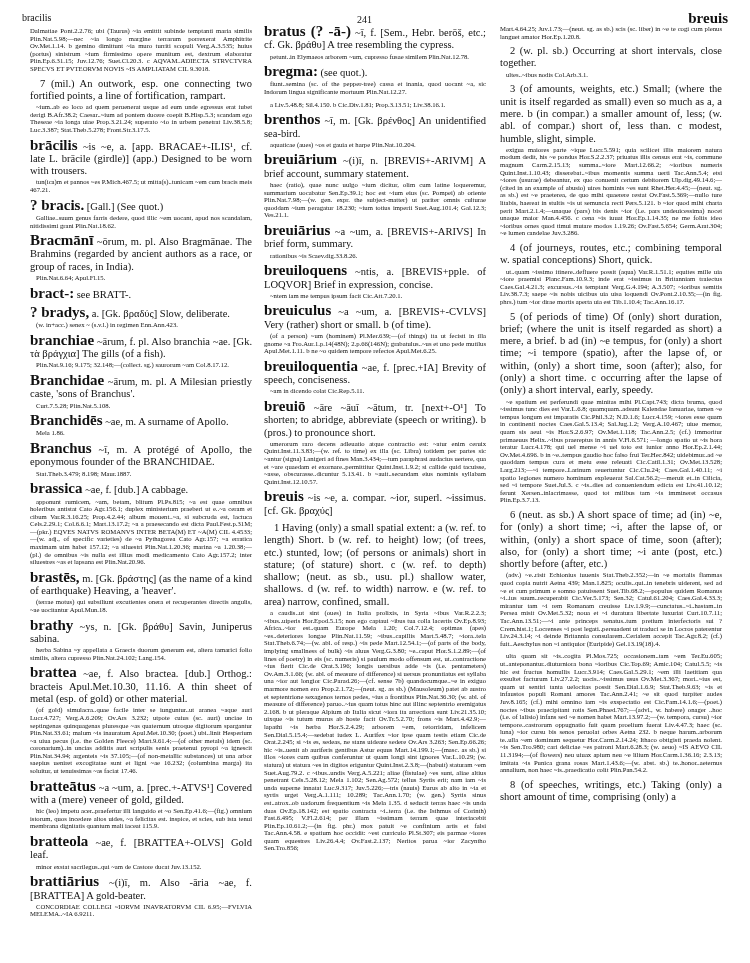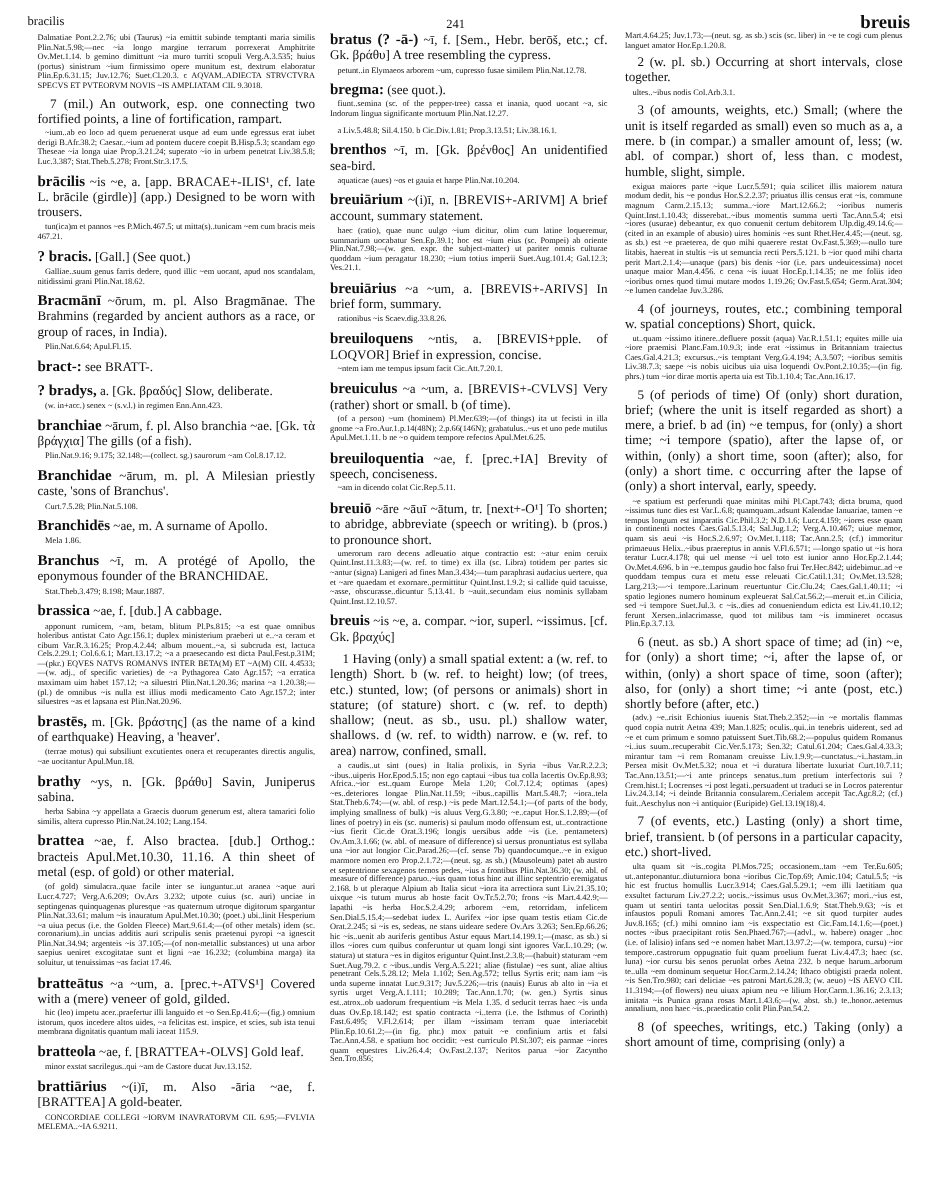--- a/index.html
+++ b/index.html
@@ -7,21 +7,21 @@
   .header { position: absolute; top: 0; left: 0; width: 750px; height: 28px; }
   .hdr-left { position: absolute; left: 22px; top: 12px; font-weight: normal; font-size: 10px; }
   .hdr-center { position: absolute; left: 357px; top: 14px; font-size: 10px; }
   .hdr-right { position: absolute; right: 22px; top: 10px; font-weight: bold; font-size: 15px; }
   .col { position: absolute; top: 28px; width: 222px; font-size: 9.2px; line-height: 11.2px; text-align: justify; }
   .col-1 { left: 30px; top: 27px; }
   .col-2 { left: 264px; top: 25px; }
   .col-3 { left: 500px; top: 25px; }
   .entry { margin: 0 0 5px 0; }
   .def { font-size: 10.5px; line-height: 12.3px; margin: 0; hyphens: auto; }
-  .hw { font-weight: bold; font-size: 12px; }
+  .hw { font-weight: bold; font-size: 15px; }
   .cite { font-size: 6.7px; line-height: 7.6px; margin: 1px 0 0 0; text-indent: 6px; }
   .cont { font-size: 6.7px; line-height: 7.6px; margin: 0 0 5px 0; }
   .sense { font-size: 10.5px; line-height: 12.3px; margin: 0; text-indent: 10px; }
 </style>
 </head>
 <body>
 
 <div class="header">
   <span class="hdr-left">bracilis</span>
   <span class="hdr-center">241</span>
@@ -147,16 +147,15 @@
     <p class="sense">2 (w. pl. sb.) Occurring at short intervals, close together.</p>
     <p class="cite" style="margin-bottom: 5px;">ultes..~ibus nodis Col.Arb.3.1.</p>
     <p class="sense">3 (of amounts, weights, etc.) Small; (where the unit is itself regarded as small) even so much as a, a mere. b (in compar.) a smaller amount of, less; (w. abl. of compar.) short of, less than. c modest, humble, slight, simple.</p>
     <p class="cite" style="margin-bottom: 5px;">exigua maiores parte ~ique Lucr.5.591; quia scilicet illis maiorem natura modum dedit, his ~e pondus Hor.S.2.2.37; priuatus illis census erat ~is, commune magnum Carm.2.15.13; summa..~iore Mart.12.66.2; ~ioribus numeris Quint.Inst.1.10.43; disserebat..~ibus momentis summa uerti Tac.Ann.5.4; etsi ~iores (usurae) debeantur, ex quo conuenit certum debitorem Ulp.dig.49.14.6;—(cited in an example of abusio) uires hominis ~es sunt Rhet.Her.4.45;—(neut. sg. as sb.) est ~e praeterea, de quo mihi quaerere restat Ov.Fast.5.369;—nullo ture litabis, haereat in stultis ~is ut semuncia recti Pers.5.121.   b ~ior quod mihi charta perit Mart.2.1.4;—unaque (pars) bis denis ~ior (i.e. pars undeuicessima) nocet unaque maior Man.4.456.   c cena ~is iuuat Hor.Ep.1.14.35; ne me foliis ideo ~ioribus ornes quod timui mutare modos 1.19.26; Ov.Fast.5.654; Germ.Arat.304; ~e lumen candelae Juv.3.286.</p>
     <p class="sense">4 (of journeys, routes, etc.; combining temporal w. spatial conceptions) Short, quick.</p>
     <p class="cite" style="margin-bottom: 5px;">ut..quam ~issimo itinere..defluere possit (aqua) Var.R.1.51.1; equites mille uia ~iore praemisi Planc.Fam.10.9.3; inde erat ~issimus in Britanniam traiectus Caes.Gal.4.21.3; excursus..~is temptant Verg.G.4.194; A.3.507; ~ioribus semitis Liv.38.7.3; saepe ~is nobis uicibus uia uisa loquendi Ov.Pont.2.10.35;—(in fig. phrs.) tum ~ior dirae mortis aperta uia est Tib.1.10.4; Tac.Ann.16.17.</p>
     <p class="sense">5 (of periods of time) Of (only) short duration, brief; (where the unit is itself regarded as short) a mere, a brief. b ad (in) ~e tempus, for (only) a short time; ~i tempore (spatio), after the lapse of, or within, (only) a short time, soon (after); also, for (only) a short time. c occurring after the lapse of (only) a short interval, early, speedy.</p>
     <p class="cite" style="margin-bottom: 5px;">~e spatium est perferundi quae minitas mihi Pl.Capt.743; dicta bruma, quod ~issimus tunc dies est Var.L.6.8; quamquam..adsunt Kalendae Ianuariae, tamen ~e tempus longum est imparatis Cic.Phil.3.2; N.D.1.6; Lucr.4.159; ~iores esse quam in continenti noctes Caes.Gal.5.13.4; Sal.Jug.1.2; Verg.A.10.467; uiue memor, quam sis aeui ~is Hor.S.2.6.97; Ov.Met.1.118; Tac.Ann.2.5; (cf.) immoritur primaeuus Helix..~ibus praereptus in annis V.Fl.6.571; —longo spatio ut ~is hora teratur Lucr.4.178; qui uel mense ~i uel toto est iunior anno Hor.Ep.2.1.44; Ov.Met.4.696.   b in ~e..tempus gaudio hoc falso frui Ter.Hec.842; uidebimur..ad ~e quoddam tempus cura et metu esse releuati Cic.Catil.1.31; Ov.Met.13.528; Larg.213;—~i tempore..Larinum reuertuntur Cic.Clu.24; Caes.Gal.1.40.11; ~i spatio legiones numero hominum expleuerat Sal.Cat.56.2;—meruit et..in Cilicia, sed ~i tempore Suet.Jul.3.   c ~is..dies ad conueniendum edicta est Liv.41.10.12; ferunt Xersen..inlacrimasse, quod tot milibus tam ~is immineret occasus Plin.Ep.3.7.13.</p>
     <p class="sense">6 (neut. as sb.) A short space of time; ad (in) ~e, for (only) a short time; ~i, after the lapse of, or within, (only) a short space of time, soon (after); also, for (only) a short time; ~i ante (post, etc.) shortly before (after, etc.)</p>
     <p class="cite" style="margin-bottom: 5px;">(adv.) ~e..risit Echionius iuuenis Stat.Theb.2.352;—in ~e mortalis flammas quod copia nutrit Aetna 439; Man.1.825; oculis..qui..in tenebris uiderent, sed ad ~e et cum primum e somno patuissent Suet.Tib.68.2;—populus quidem Romanus ~i..ius suum..recuperabit Cic.Ver.5.173; Sen.32; Catul.61.204; Caes.Gal.4.33.3; mirantur tam ~i rem Romanam creuisse Liv.1.9.9;—cunctatus..~i..hastam..in Persea misit Ov.Met.5.32; noua et ~i duratura libertate luxuriat Curt.10.7.11; Tac.Ann.13.51;—~i ante princeps senatus..tum pretium interfectoris sui ? Crem.hist.1; Locrenses ~i post legati..persuadent ut traduci se in Locros paterentur Liv.24.3.14; ~i deinde Britannia consularem..Cerialem accepit Tac.Agr.8.2; (cf.) fuit..Aeschylus non ~i antiquior (Euripide) Gel.13.19(18).4.</p>
-    <p class="sense">7 (of events, etc.) Lasting (only) a short time, brief, transient. b (of persons in a particular capacity, etc.) short-lived.</p>
     <p class="cite" style="margin-bottom: 5px;">ulta quam sit ~is..cogita Pl.Mos.725; occasionem..tam ~em Ter.Eu.605; ut..anteponantur..diuturniora bona ~ioribus Cic.Top.69; Amic.104; Catul.5.5; ~is hic est fructus homullis Lucr.3.914; Caes.Gal.5.29.1; ~em illi laetitiam qua exsultet facturum Liv.27.2.2; uocis..~issimus usus Ov.Met.3.367; mori..~ius est, quam ut sentiri tanta uelocitas possit Sen.Dial.1.6.9; Stat.Theb.9.63; ~is et infaustos populi Romani amores Tac.Ann.2.41; ~e sit quod turpiter audes Juv.8.165; (cf.) mihi omnino iam ~is exspectatio est Cic.Fam.14.1.6;—(poet.) noctes ~ibus praecipitant rotis Sen.Phaed.767;—(advl., w. habere) onager ..hoc (i.e. of lalisio) infans sed ~e nomen habet Mart.13.97.2;—(w. tempora, cursu) ~ior tempore..castrorum oppugnatio fuit quam proelium fuerat Liv.4.47.3; haec (sc. luna) ~ior cursu bis senos peruolat orbes Aetna 232.   b neque harum..arborum te..ulla ~em dominum sequetur Hor.Carm.2.14.24; Ithaco obtigisti praeda nolent. ~is Sen.Tro.980; cari deliciae ~es patroni Mart.6.28.3; (w. aeuo) ~IS AEVO CIL 11.3194;—(of flowers) neu uiuax apium neu ~e lilium Hor.Carm.1.36.16; 2.3.13; imitata ~is Punica grana rosas Mart.1.43.6;—(w. abst. sb.) te..honor..aeternus annalium, non haec ~is..praedicatio colit Plin.Pan.54.2.</p>
     <p class="sense">8 (of speeches, writings, etc.) Taking (only) a short amount of time, comprising (only) a</p>
   </div>
 
 </body></html>

